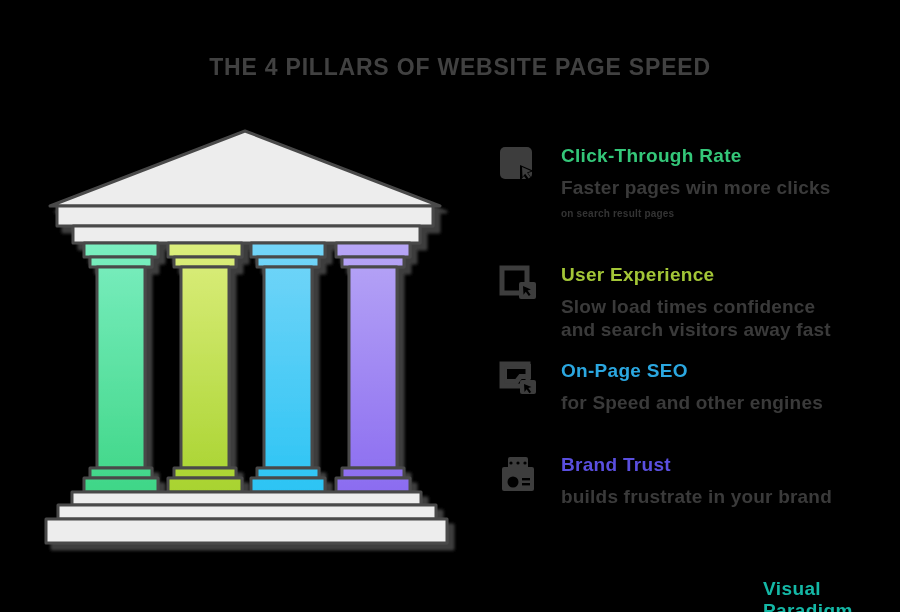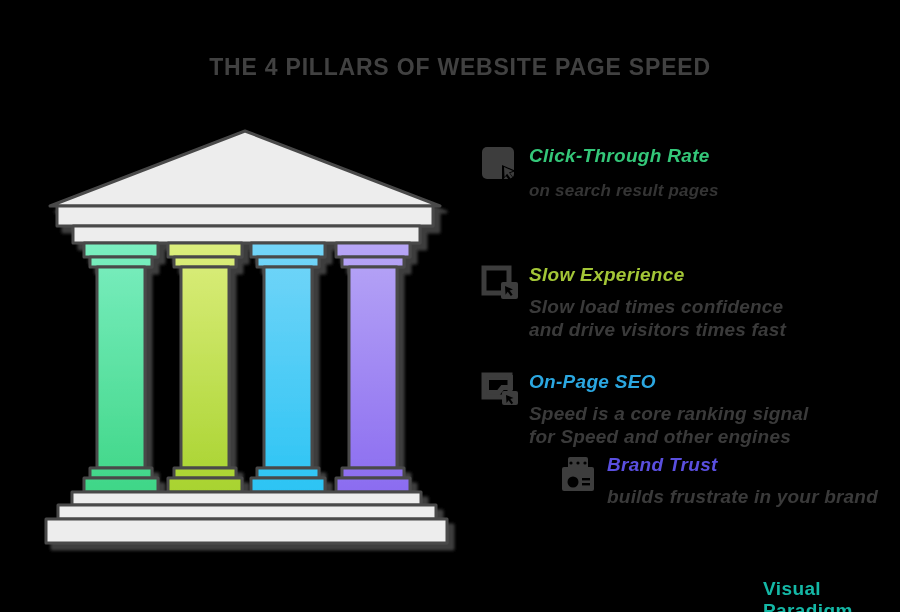--- a/index.html
+++ b/index.html
@@ -20,44 +20,43 @@
     text-align: center;
     font-size: 23px;
     font-weight: 800;
     letter-spacing: 0.8px;
     color: #414141;
   }
   .temple-svg { position: absolute; left: 0; top: 0; }
 
   .item {
     position: absolute;
-    left: 478px;
+    left: 496px;
     display: flex;
-    gap: 7px;
+    gap: 21px;
     width: 400px;
-    font-style: italic;
   }
   .item-icon { width: 44px; height: 44px; flex: 0 0 44px; color: #3d3d3d; }
   .item-text { display: flex; flex-direction: column; }
   .item-heading {
     font-size: 19px;
     font-weight: 800;
     letter-spacing: 0.3px;
     margin-top: 2px;
     margin-bottom: 9px;
   }
   .item-body {
     font-size: 19px;
     font-weight: 700;
     line-height: 23px;
     color: #3a3a3a;
     letter-spacing: 0.2px;
   }
   .item-note {
-    font-size: 17px;
+    font-size: 10px;
     font-weight: 700;
     color: #343434;
     margin-top: 3px;
   }
   .watermark {
     position: absolute;
     left: 763px;
     top: 578px;
     font-size: 19px;
     font-weight: 700;
@@ -145,58 +144,58 @@
 
   <div class="item" style="top:143px;">
     <svg class="item-icon" viewBox="0 0 44 44" style="color: rgb(61, 61, 61);">
       <rect x="4" y="4" width="32" height="32" rx="5" fill="currentColor"></rect>
       <path d="M24 22 l14 6 -6 2 5 7 -4 3 -5 -7 -4 5 z" fill="#000"></path>
       <path d="M26 24 l9 4 -4 1.4 3.4 4.8 -1.8 1.4 -3.5 -4.9 -2.6 3.2 z" fill="currentColor"></path>
     </svg>
     <div class="item-text">
       <div class="item-heading" style="color: rgb(52, 199, 121);">Click-Through Rate</div>
       <div class="item-body">
+        <div>Faster pages win more clicks</div>
         <div></div>
         <div class="item-note">on search result pages</div>
       </div>
     </div>
   </div>
 
   <div class="item" style="top:262px;">
     <svg class="item-icon" viewBox="0 0 44 44" style="color: rgb(61, 61, 61);">
       <rect x="6" y="6" width="25" height="25" fill="none" stroke="currentColor" stroke-width="5"></rect>
       <rect x="23" y="20" width="17" height="17" rx="2" fill="currentColor"></rect>
       <path d="M27 24 l8 3.4 -3.4 1.2 3 4.2 -1.8 1.3 -3 -4.3 -2.3 2.9 z" fill="#000"></path>
     </svg>
     <div class="item-text">
-      <div class="item-heading" style="color: rgb(163, 198, 55);">Slow Experience</div>
+      <div class="item-heading" style="color: rgb(163, 198, 55);">User Experience</div>
       <div class="item-body">
         <div>Slow load times confidence</div>
-        <div>and drive visitors times fast</div>
-      </div>
-    </div>
-  </div>
-
-  <div class="item" style="top:358px;margin-top:11px;">
+        <div>and search visitors away fast</div>
+      </div>
+    </div>
+  </div>
+
+  <div class="item" style="top:358px;">
     <svg class="item-icon" viewBox="0 0 44 44" style="color: rgb(61, 61, 61);">
       <path d="M8.5 8.5 h24 v10 h-8 l-4 5 h-12 z M8.5 23.5 v-0 " fill="none" stroke="currentColor" stroke-width="5"></path>
       <rect x="6" y="6" width="26" height="22" fill="none" stroke="currentColor" stroke-width="5"></rect>
       <rect x="24" y="22" width="16" height="14" rx="2" fill="currentColor"></rect>
       <path d="M28 26 l7.5 3 -3.2 1.1 2.8 4 -1.7 1.2 -2.8 -4 -2.1 2.7 z" fill="#000"></path>
     </svg>
     <div class="item-text">
       <div class="item-heading" style="color: rgb(43, 167, 224);">On-Page SEO</div>
       <div class="item-body">
-        <div>Speed is a core ranking signal</div>
         <div>for Speed and other engines</div>
       </div>
     </div>
   </div>
 
-  <div class="item" style="top:452px;justify-content:flex-end;">
+  <div class="item" style="top:452px;">
     <svg class="item-icon" viewBox="0 0 44 44" style="color: rgb(61, 61, 61);">
       <rect x="12" y="5" width="20" height="12" rx="2" fill="currentColor"></rect>
       <rect x="6" y="15" width="32" height="24" rx="2" fill="currentColor"></rect>
       <circle cx="17" cy="30" r="5.5" fill="#000"></circle>
       <circle cx="15" cy="11" r="1.6" fill="#000"></circle>
       <circle cx="22" cy="11" r="1.6" fill="#000"></circle>
       <circle cx="29" cy="11" r="1.6" fill="#000"></circle>
       <rect x="26" y="26" width="8" height="2.4" fill="#000"></rect>
       <rect x="26" y="31" width="8" height="2.4" fill="#000"></rect>
     </svg>

